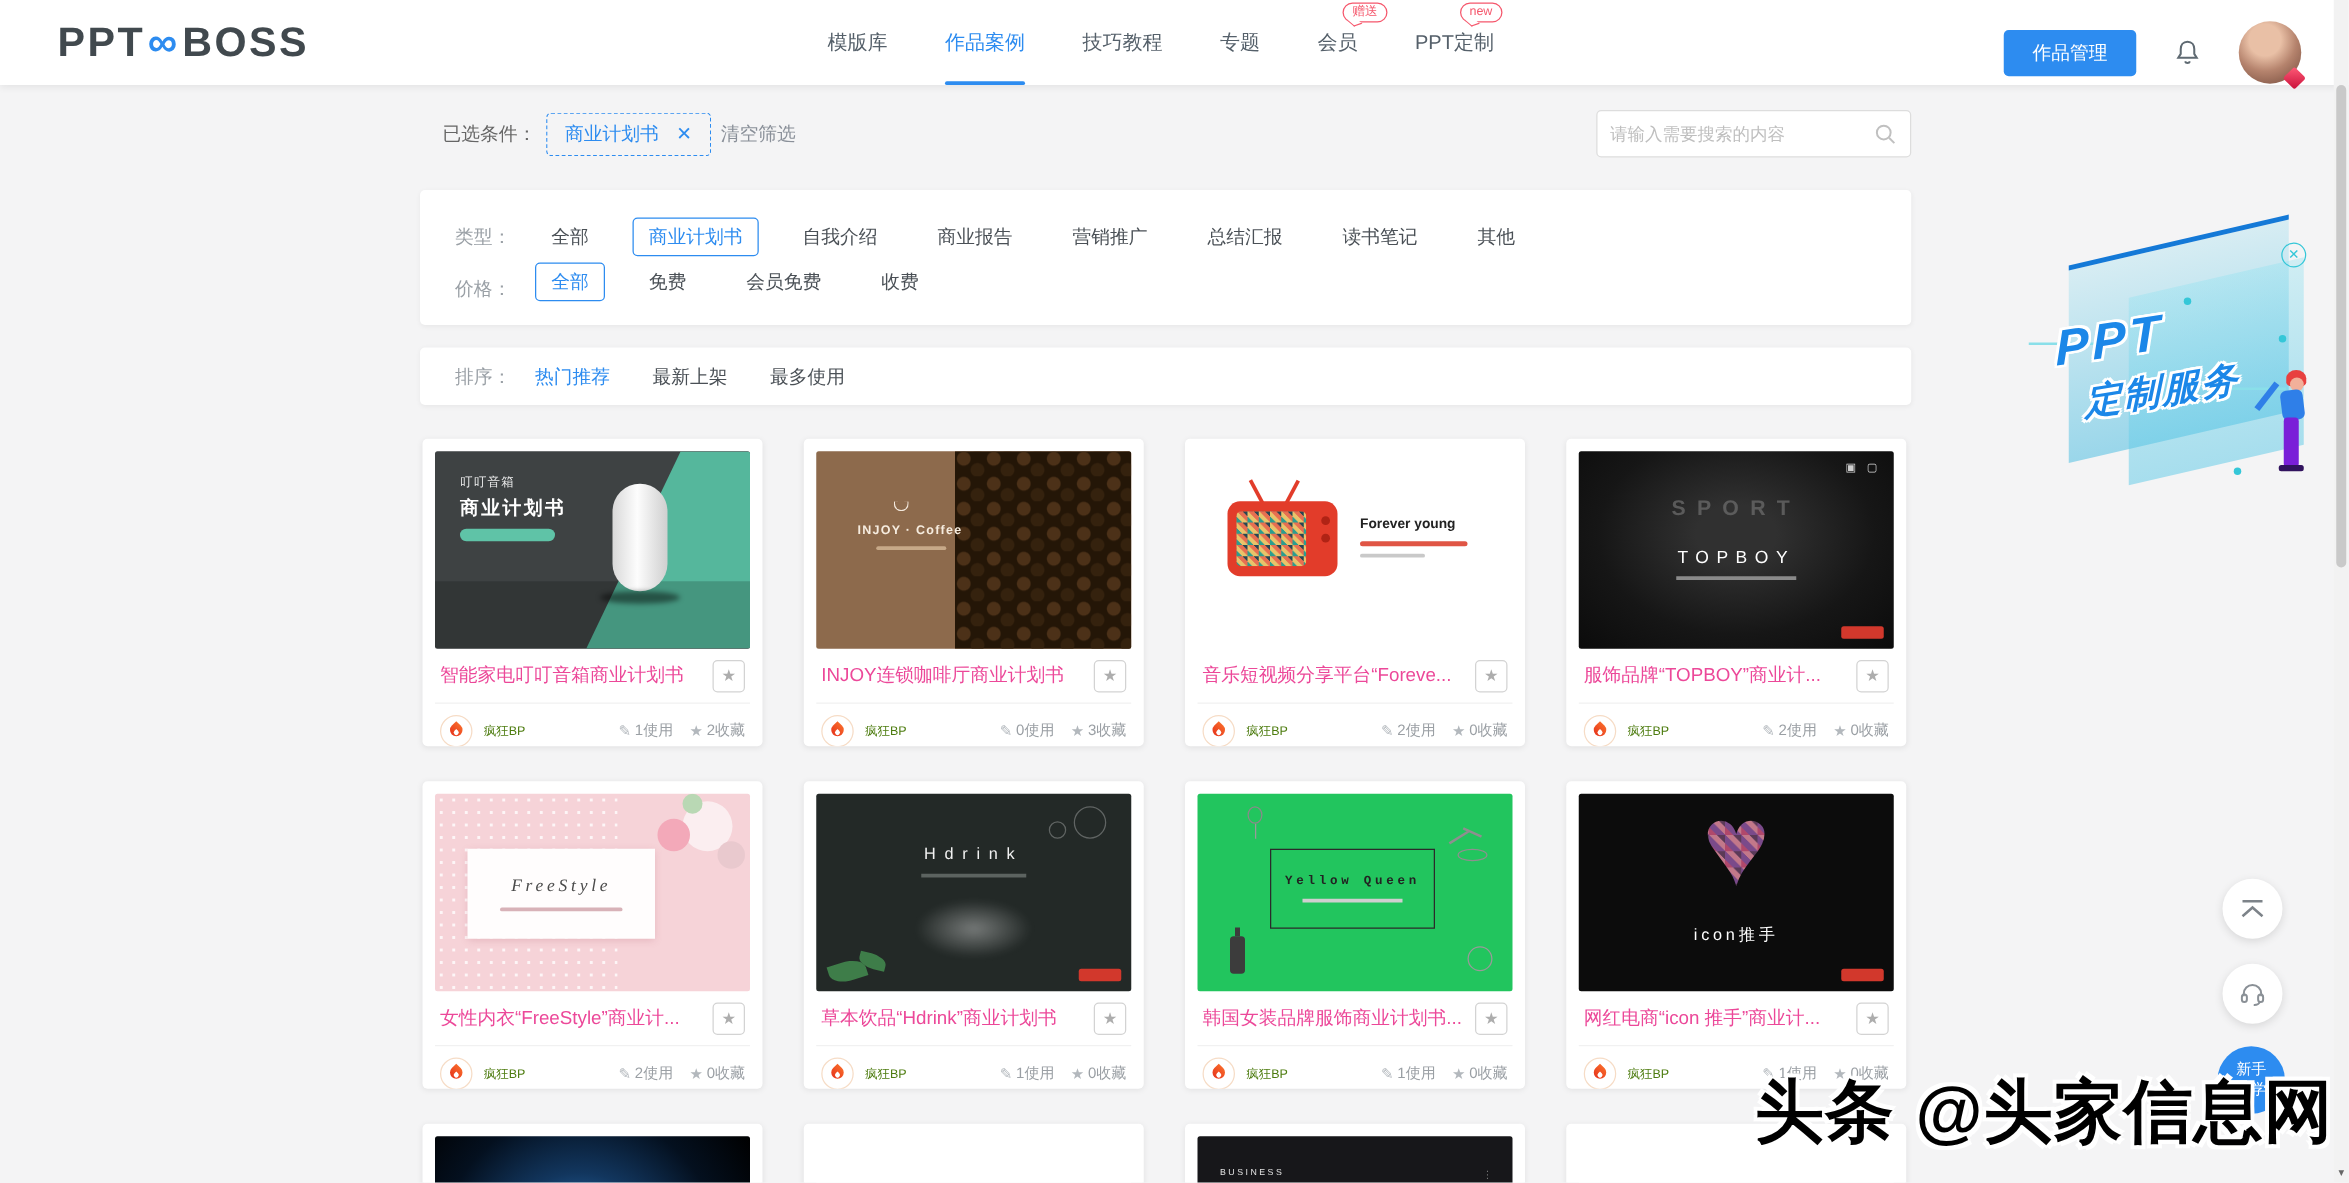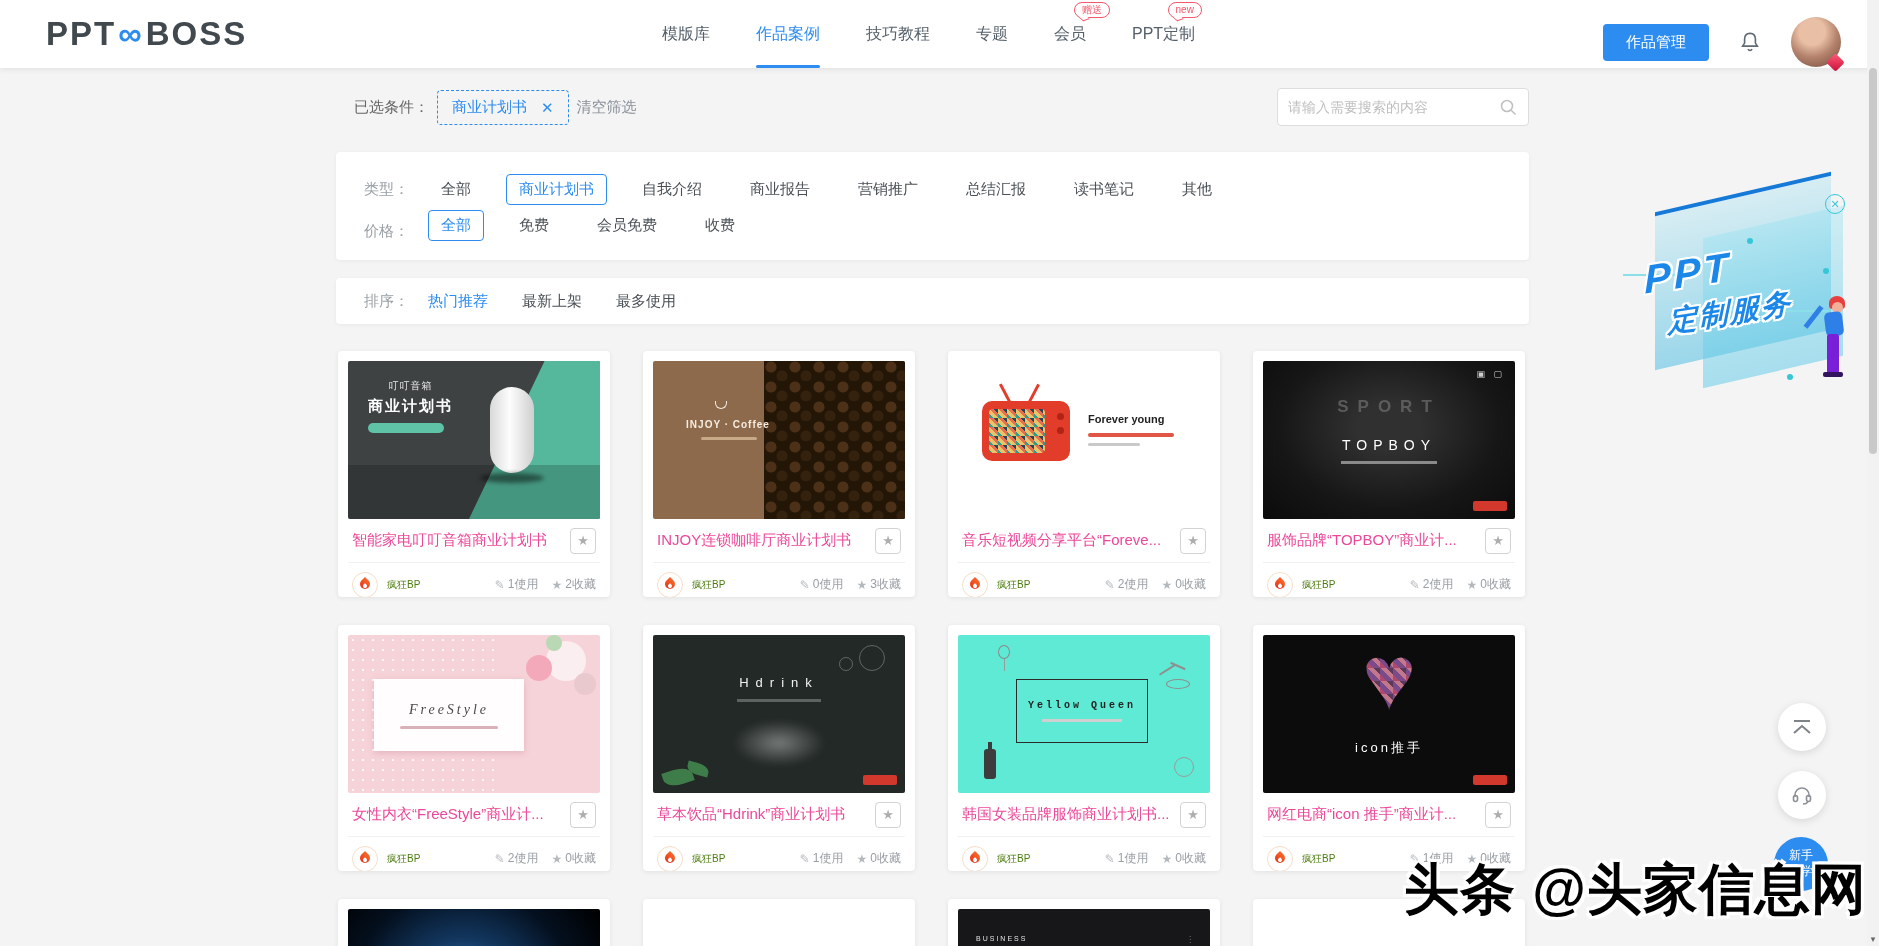--- a/index.html
+++ b/index.html
@@ -80,21 +80,21 @@
   .stats { margin-left:auto; display:flex; gap:13px; font-size:12px; color:#9a9fa4; }
   .stat { display:flex; align-items:center; gap:3px; }
   .stat .ic { font-size:12px; color:#b3b8bd; }
 
   
   .t1 { background:#3e4243; }
   .t1 .corner { position:absolute; top:0; right:0; width:100%; height:100%; background:#55b79c;
             clip-path:polygon(78% 0,100% 0,100% 100%,48% 100%); }
   .t1 .floor { position:absolute; bottom:0; left:0; width:100%; height:34%; background:rgba(0,0,0,.18); }
   .t1 .txt { position:absolute; left:20px; top:18px; color:#fff; }
-  .t1 .l1 { font-size:10px; opacity:.9; letter-spacing:1px;text-align:center; }
+  .t1 .l1 { font-size:10px; opacity:.9; letter-spacing:1px; }
   .t1 .l2 { font-size:15px; font-weight:bold; margin-top:4px; letter-spacing:2px; }
   .t1 .pill { margin-top:7px; width:76px; height:10px; border-radius:5px; background:#5fc3a7; }
   .t1 .spk { position:absolute; left:142px; top:26px; width:44px; height:86px; border-radius:22px;
             background:linear-gradient(90deg,#d9d9d9,#fdfdfd 45%,#cfcfcf); }
   .t1 .shadow { position:absolute; left:132px; top:112px; width:64px; height:10px; border-radius:50%;
             background:rgba(0,0,0,.45); filter:blur(2px); }
 
   .t2 { background:#8d6a4c; }
   .t2 .beans { position:absolute; right:0; top:0; width:56%; height:100%; background-color:#241607;
             background-image:radial-gradient(circle at 7px 6px,#4c3118 0 5px,transparent 6px),
@@ -140,21 +140,21 @@
   .t6 { background:#232927; }
   .t6 .brand6 { position:absolute; top:40px; width:100%; text-align:center; color:#f2f2f2; font-size:13px;
             letter-spacing:7px; font-weight:normal; }
   .t6 .sub6 { position:absolute; top:64px; left:50%; transform:translateX(-50%); width:84px; height:3px; background:#5c6360; }
   .t6 .smoke { position:absolute; left:78px; top:84px; width:96px; height:48px;
             background:radial-gradient(ellipse,rgba(255,255,255,.38),transparent 68%); filter:blur(3px); }
   .t6 .leaf { position:absolute; background:#3e7d49; border-radius:0 60% 0 60%; }
   .t6 .doodle { position:absolute; border:1px solid rgba(255,255,255,.28); border-radius:50%; }
   .t6 .rlogo { position:absolute; right:8px; bottom:8px; width:34px; height:10px; background:#d2382c; border-radius:2px; }
 
-  .t7 { background:#5eead4; }
+  .t7 { background:#22c55e; }
   .t7 .frame { position:absolute; left:58px; top:44px; width:132px; height:64px; border:1.5px solid #2b2b2b;
             display:flex; flex-direction:column; align-items:center; justify-content:center; gap:8px; }
   .t7 .brand7 { font-size:10px; letter-spacing:3px; color:#222; font-weight:bold; font-family:"Liberation Mono","DejaVu Sans Mono",monospace; }
   .t7 .sub7 { width:80px; height:3px; background:#cfcfcf; }
   .t7 .bottle { position:absolute; left:26px; bottom:14px; width:12px; height:30px; background:#3c3c3c; border-radius:3px; }
   .t7 .bottle::before { content:""; position:absolute; left:4px; top:-7px; width:4px; height:7px; background:#3c3c3c; }
   .t7 .balloon { position:absolute; left:40px; top:10px; width:12px; height:14px; border:1.2px solid #8a8a8a; border-radius:50%; }
   .t7 .balloon::after { content:""; position:absolute; left:5px; top:13px; width:1px; height:12px; background:#9a9a9a; }
   .t7 .sketch { position:absolute; background:#8f8f8f; }
 

